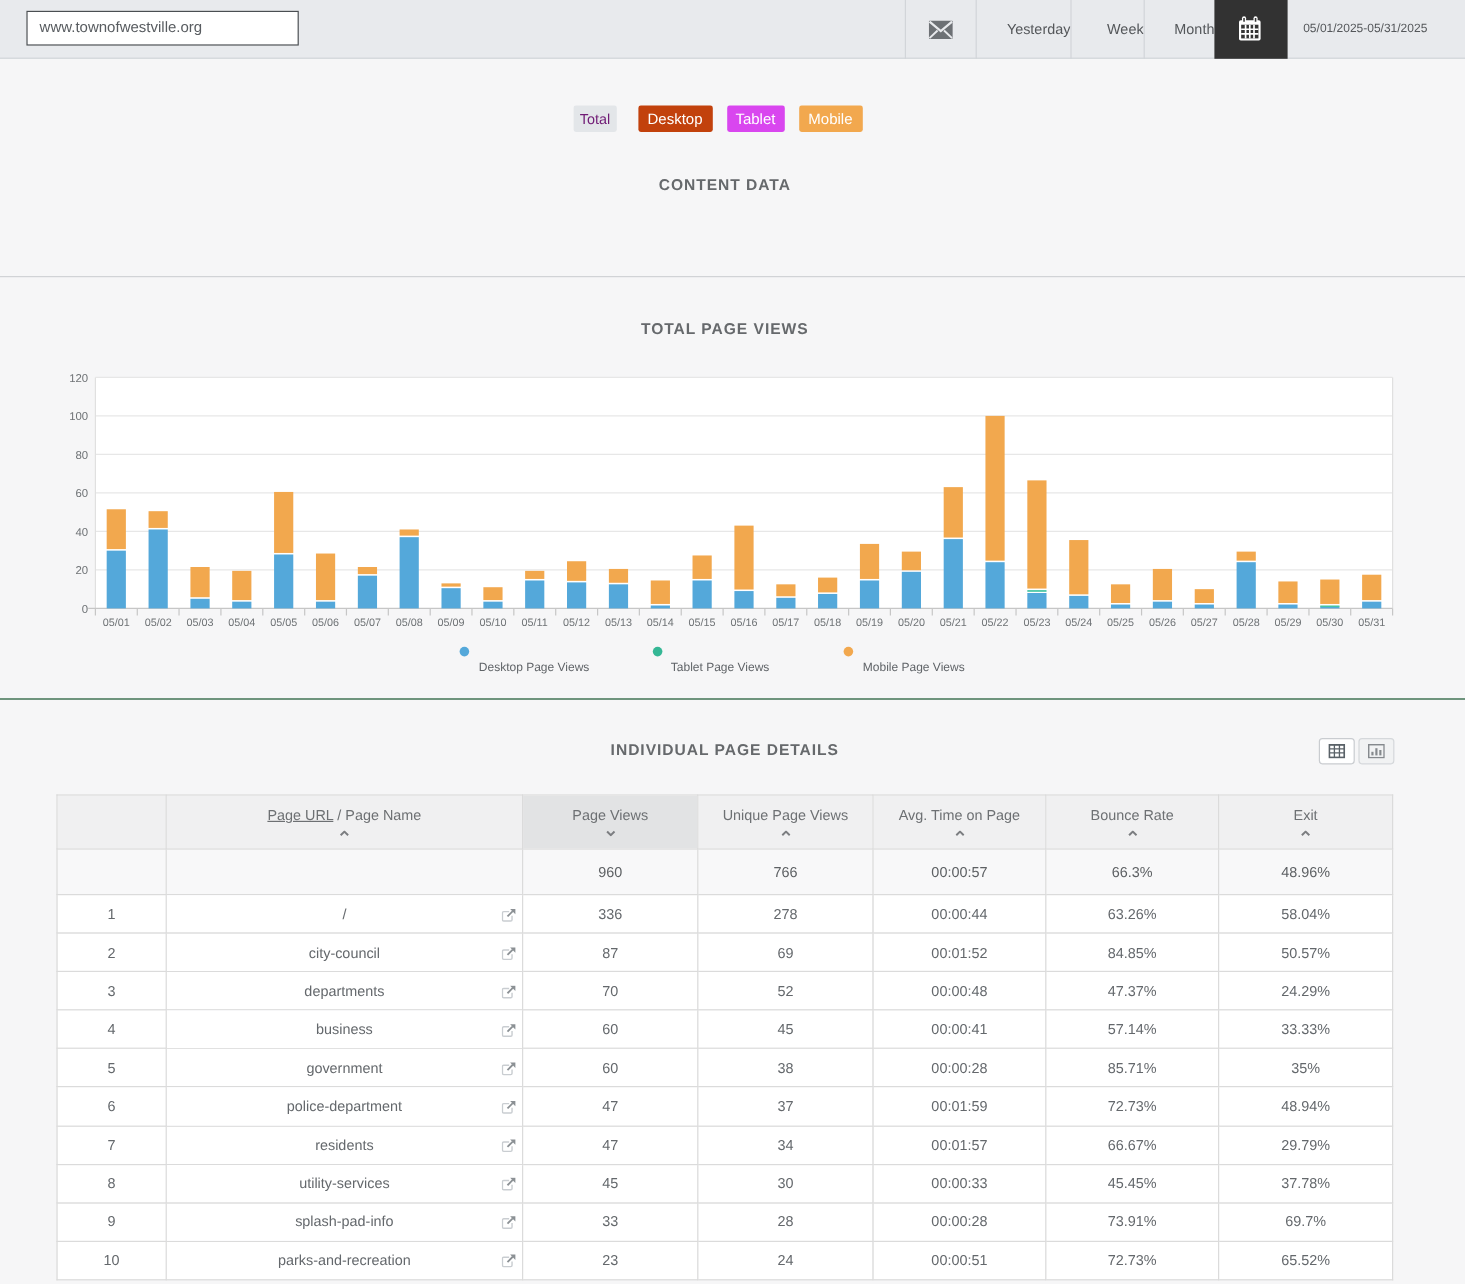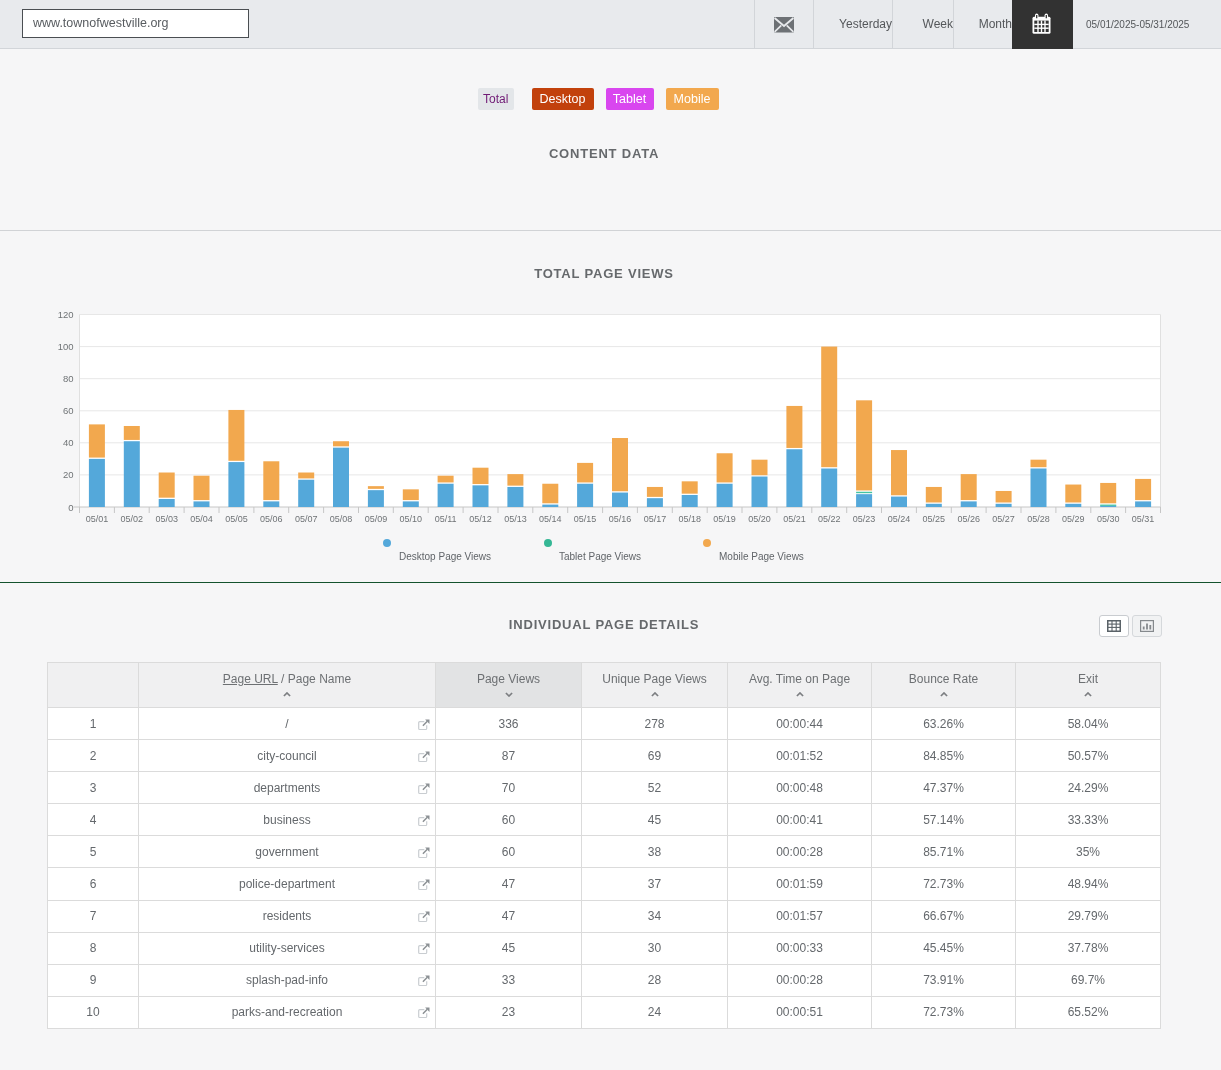--- a/index.html
+++ b/index.html
@@ -297,20 +297,29 @@
             </svg></th>
       <th>Bounce Rate
         <svg class="caret" width="8" height="5" viewBox="0 0 8 5">
               <path d="M0.9 4 L4 1 L7.1 4" fill="none" stroke="#7c7e81" stroke-width="1.7"></path>
             </svg></th>
       <th>Exit
         <svg class="caret" width="8" height="5" viewBox="0 0 8 5">
               <path d="M0.9 4 L4 1 L7.1 4" fill="none" stroke="#7c7e81" stroke-width="1.7"></path>
             </svg></th>
     </tr>
+    <tr class="totals">
+      <td></td>
+          <td></td>
+          <td>960</td>
+          <td>766</td>
+          <td>00:00:57</td>
+          <td>66.3%</td>
+          <td>48.96%</td>
+    </tr>
     <tr class="datarow">
           <td>1</td>
           <td class="namecell">/<svg class="extlink" width="12" height="12" viewBox="0 0 12 12">
               <path d="M6.3 2.7 L1.8 2.7 Q0.7 2.7 0.7 3.8 L0.7 9.4 Q0.7 10.5 1.8 10.5 L7.6 10.5 Q8.7 10.5 8.7 9.4 L8.7 6.2" fill="none" stroke="#c9cdd1" stroke-width="1.2"></path>
               <polygon points="7.1,0.5 11.5,0.5 11.5,4.9" fill="#8b9094"></polygon>
               <line x1="4.9" y1="6.7" x2="9.3" y2="2.3" stroke="#8b9094" stroke-width="1.5"></line>
             </svg></td>
           <td>336</td>
           <td>278</td>
           <td>00:00:44</td>

